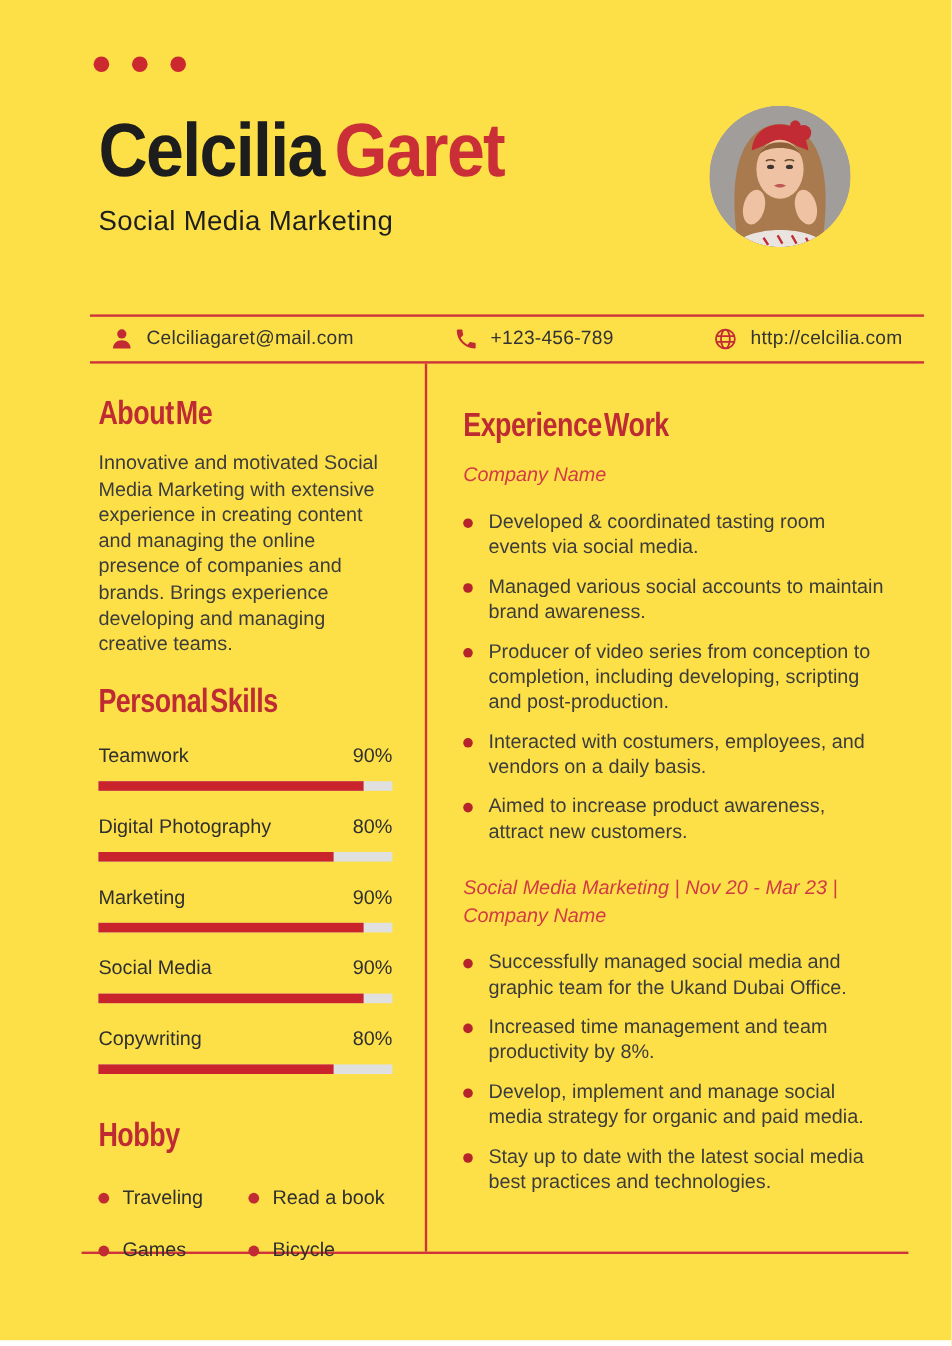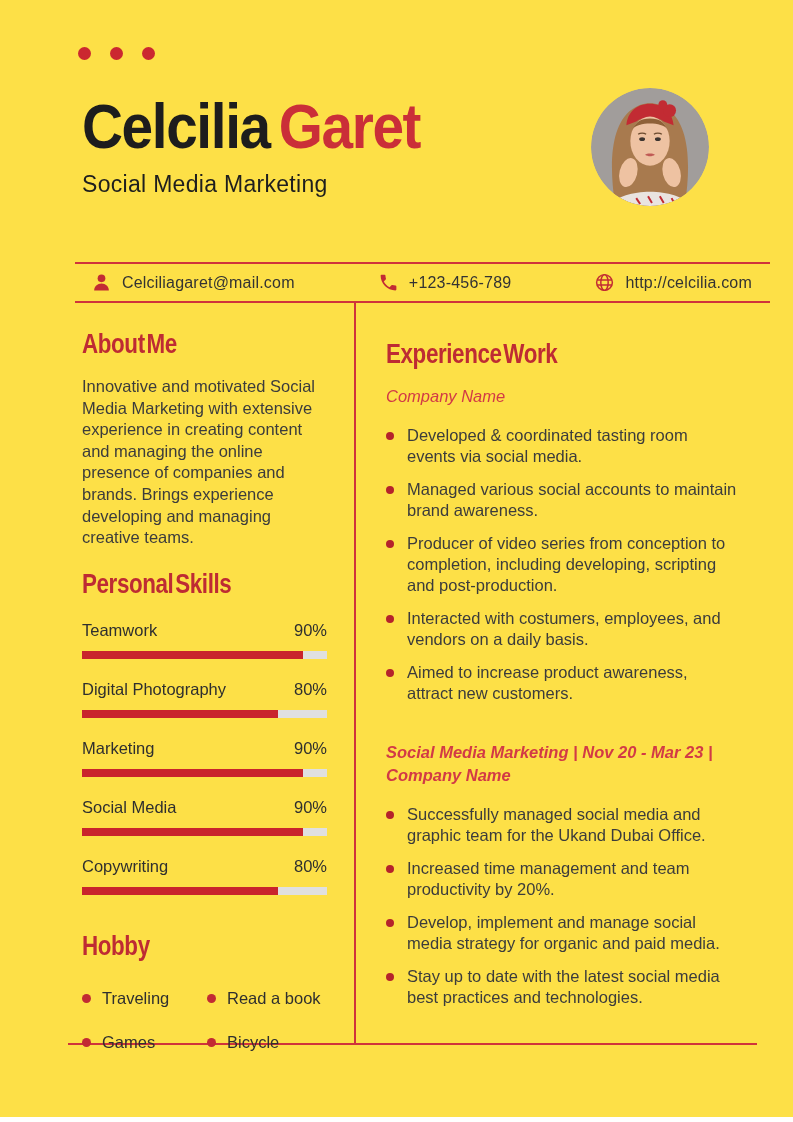--- a/index.html
+++ b/index.html
@@ -62,21 +62,21 @@
   .sec-hobby{margin-top:35px;}
   .hobby-grid{margin-top:27px;display:grid;grid-template-columns:125px 1fr;row-gap:25px;text-align:right;}
   .hobby-item{display:flex;align-items:center;gap:11px;font-size:16.5px;color:#2f2f2f;}
   .hdot{width:9px;height:9px;border-radius:50%;background:#c22b33;flex:0 0 auto;}
 
   .sec-exp{margin-top:26px;}
   .job-title{margin-top:15px;font-size:16.5px;line-height:23px;font-style:italic;color:var(--title-red);}
   .bullets{margin-top:17px;list-style:none;}
   .bullets li{display:flex;gap:13px;margin-bottom:12px;font-size:16.5px;line-height:21px;color:var(--text-body);}
   .bdot{width:8px;height:8px;border-radius:50%;background:#b5232b;flex:0 0 auto;margin-top:7px;}
-  .job2{margin-top:37px;font-weight:bold;}
+  .job2{margin-top:25px;}
 </style>
 </head>
 <body>
 
 <div id="page">
 
   <div class="dots">
     <span class="dot"></span>
     <span class="dot"></span>
     <span class="dot"></span>
@@ -254,21 +254,21 @@
       <div>Social Media Marketing | Nov 20 - Mar 23 |</div>
       <div>Company Name</div>
     </div>
     <ul class="bullets">
       <li>
           <span class="bdot"></span>
           <span>Successfully managed social media and graphic team for the Ukand Dubai Office.</span>
         </li>
       <li>
           <span class="bdot"></span>
-          <span>Increased time management and team productivity by 20%.</span>
+          <span>Increased time management and team productivity by 8%.</span>
         </li>
       <li>
           <span class="bdot"></span>
           <span>Develop, implement and manage social media strategy for organic and paid media.</span>
         </li>
       <li>
           <span class="bdot"></span>
           <span>Stay up to date with the latest social media best practices and technologies.</span>
         </li>
     </ul>

